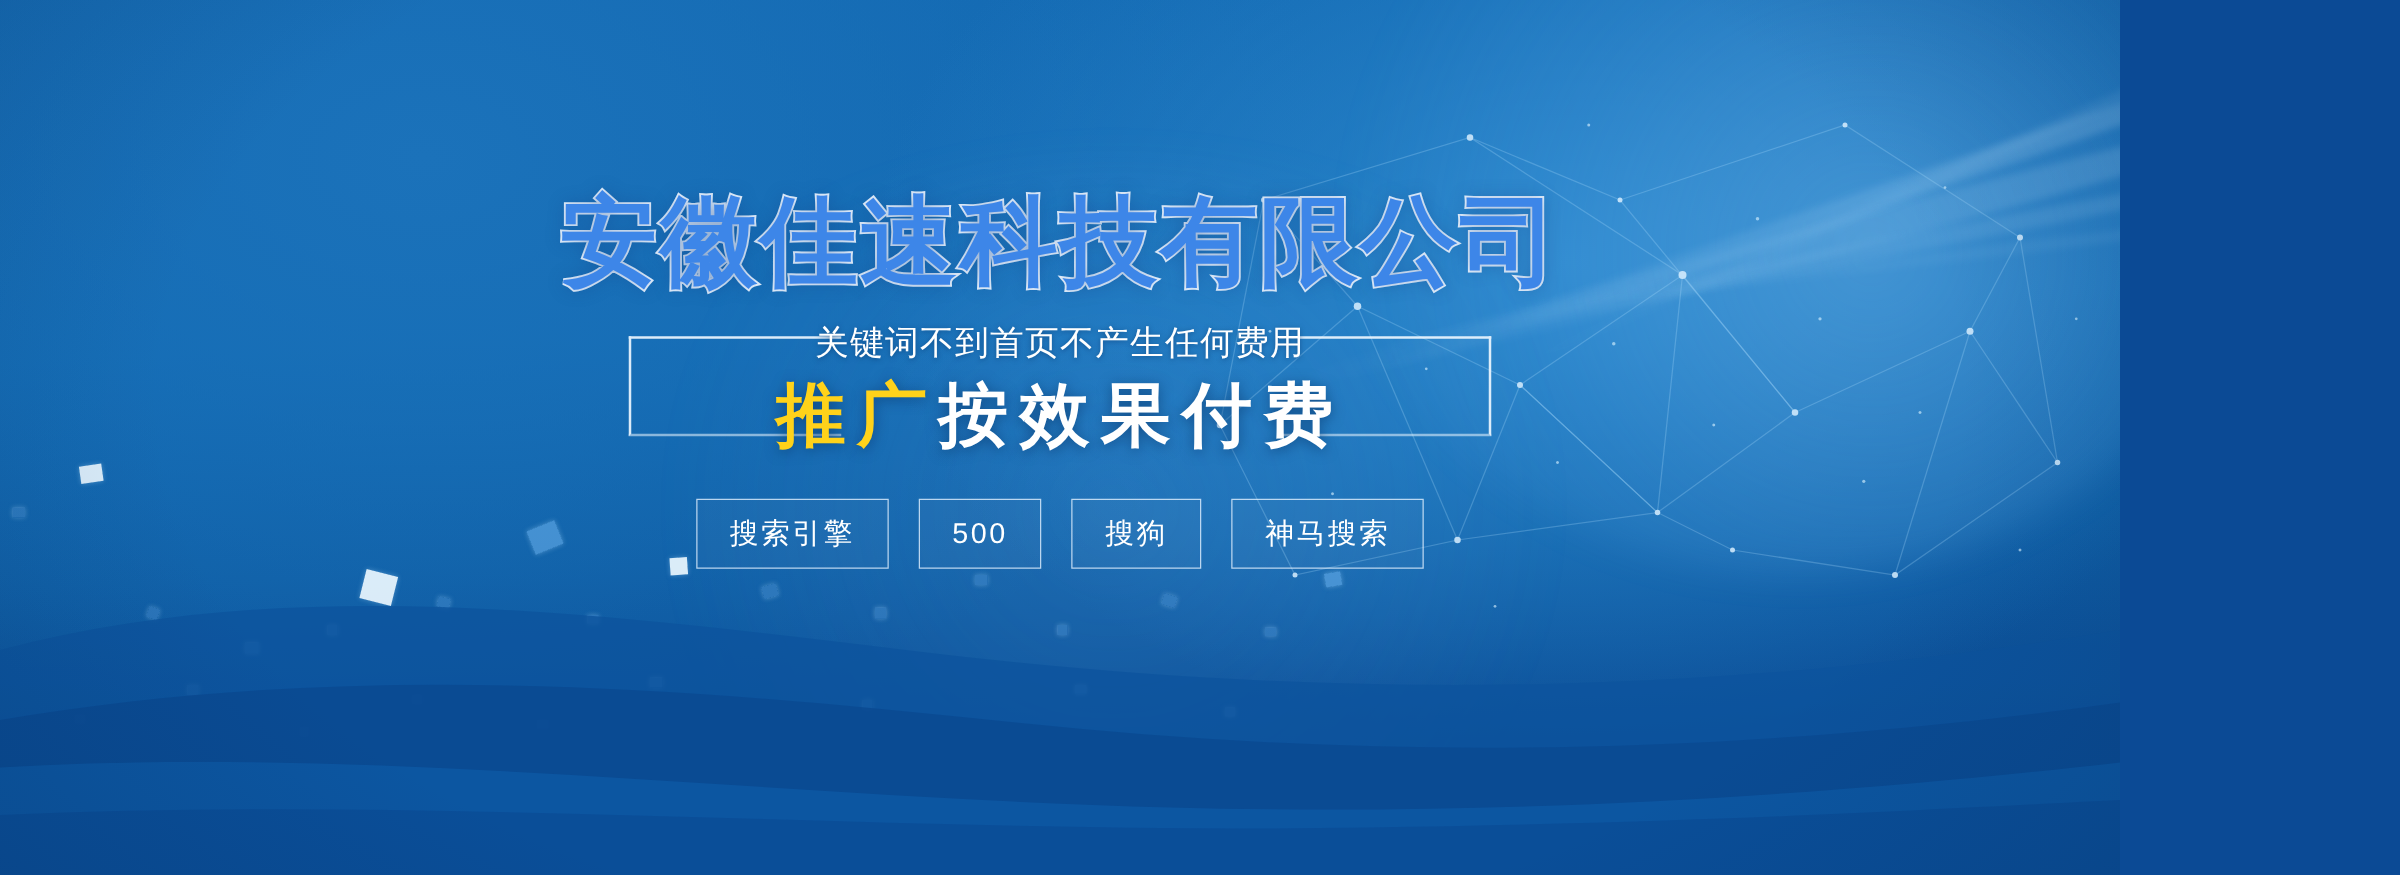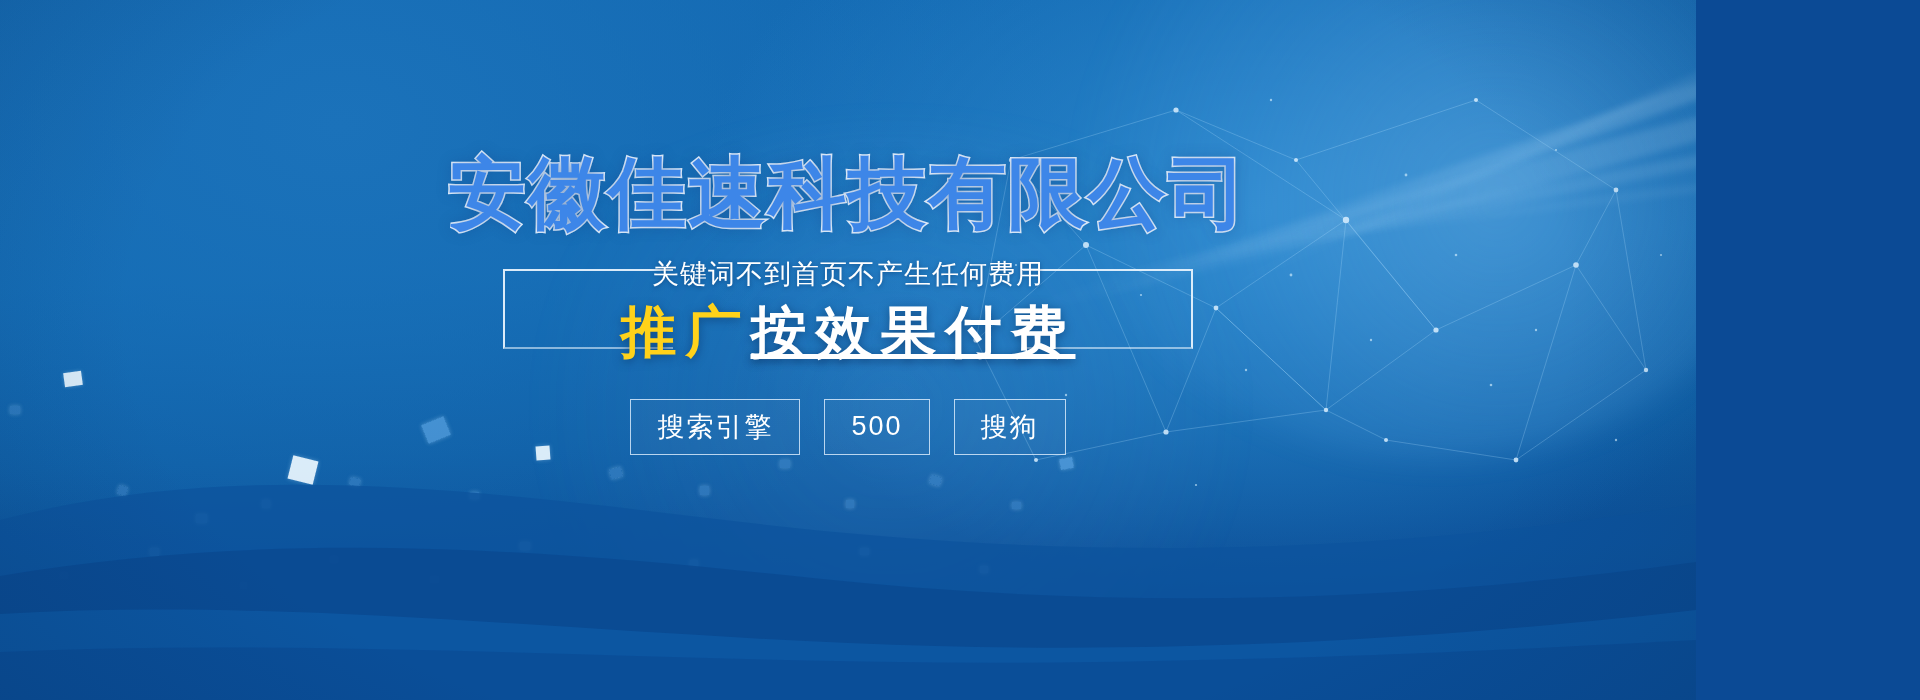--- a/index.html
+++ b/index.html
@@ -126,36 +126,36 @@
     text-align:center;
     font-size:56px;
     font-weight:bold;
     letter-spacing:9px;
     line-height:1;
     padding-top:16px;
     white-space:nowrap;
     text-shadow:0 2px 10px rgba(8,45,95,.55);
   }
   .tagline-main .hl{color:#ffd21a;}
-  .tagline-main .pl{color:#ffffff;text-decoration:underline;}
+  .tagline-main .pl{color:#ffffff;}
 
   .engines{
     display:flex;
     gap:24px;
     margin-top:24px;
   }
   .engine-btn{
     min-width:96px;
     height:56px;
     padding:0 26px;
     box-sizing:border-box;
     display:flex; align-items:center; justify-content:center;
     border:1px solid rgba(225,240,255,.80);
     color:#ffffff;
-    font-size:27px;
+    font-size:23px;
     letter-spacing:2px;
     background:rgba(255,255,255,.03);
     white-space:nowrap;
   }
 </style>
 </head>
 <body>
 
 <div class="banner">
 
@@ -286,16 +286,19 @@
     <div class="engines">
       <div class="engine-btn">
         <span>搜索引擎</span>
       </div>
       <div class="engine-btn">
         <span>500</span>
       </div>
       <div class="engine-btn">
         <span>搜狗</span>
       </div>
+      <div class="engine-btn">
+        <span>神马搜索</span>
+      </div>
     </div>
 
   </div>
 </div>
 
 </body></html>

